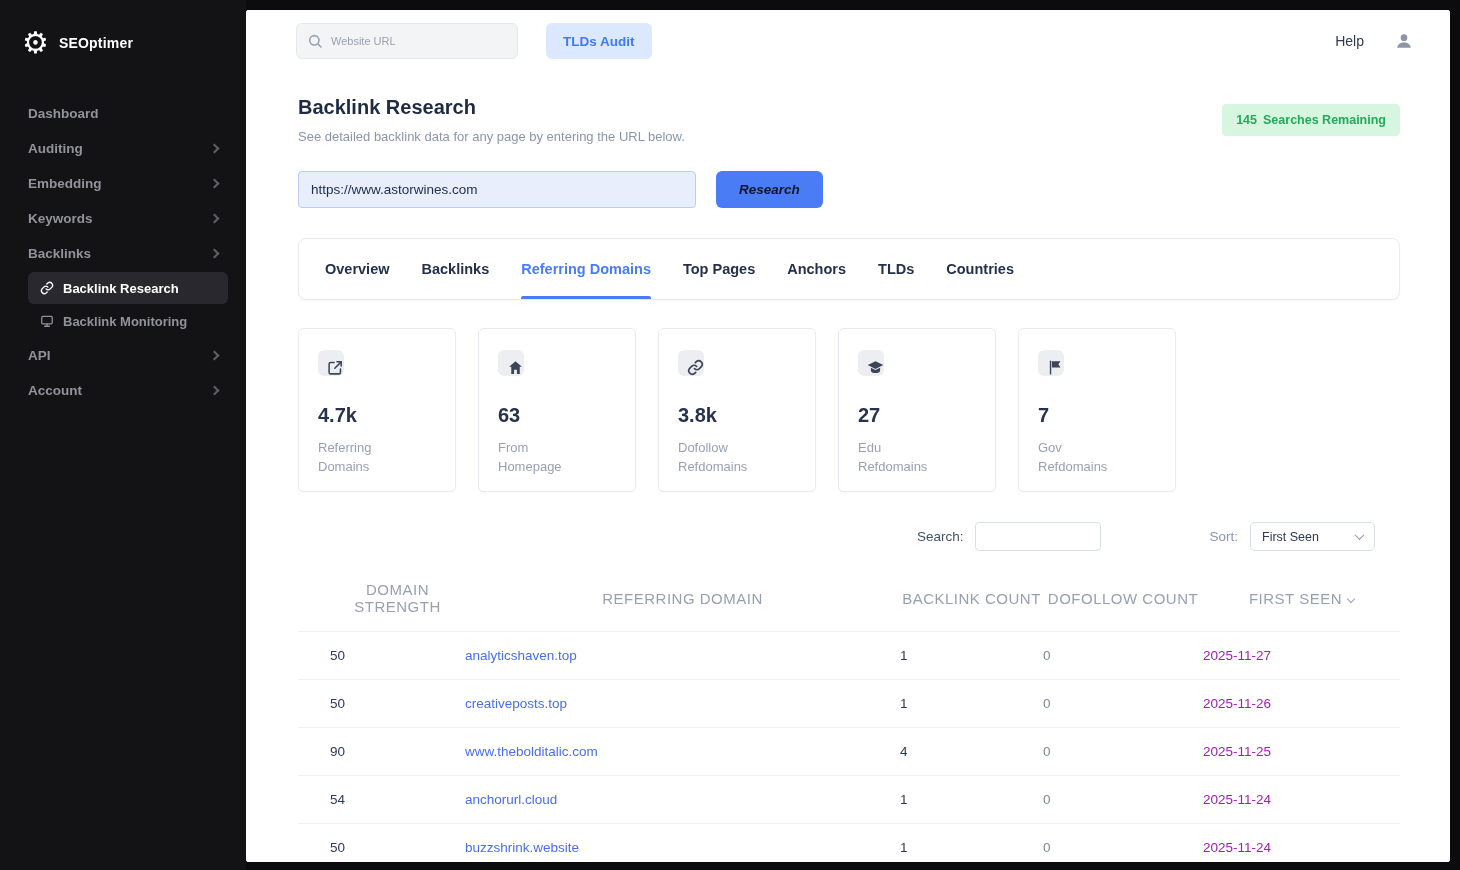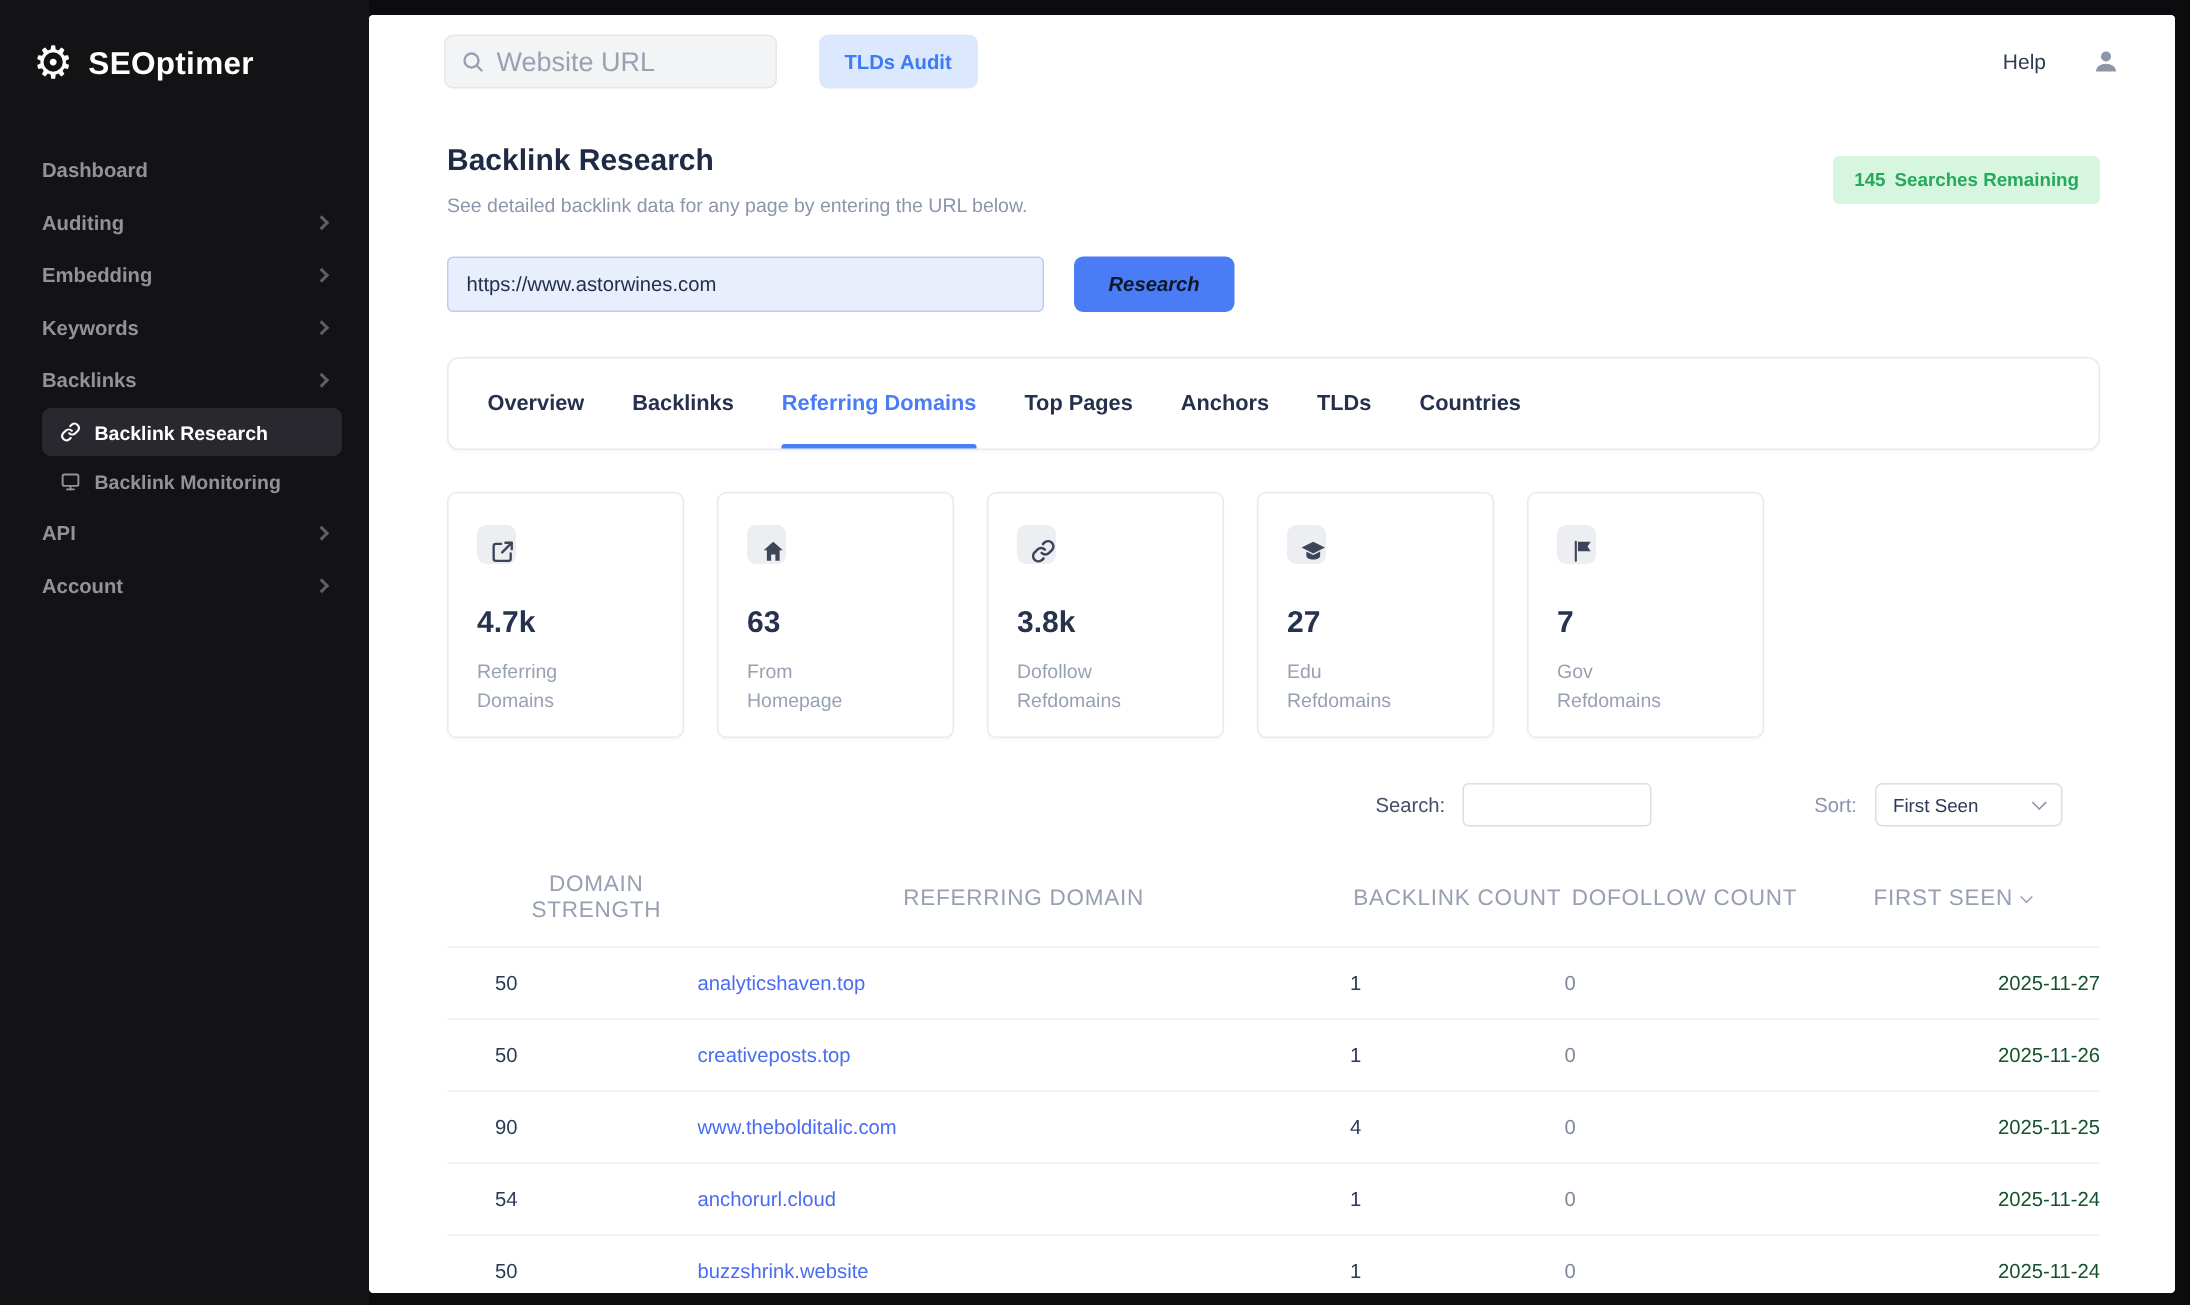--- a/index.html
+++ b/index.html
@@ -5,41 +5,41 @@
   * { margin:0; padding:0; box-sizing:border-box; }
   html,body { width:1460px; height:870px; }
   body { font-family:"Liberation Sans", sans-serif; background:#000; overflow:hidden; }
 
   .frame { width:1460px; height:870px; background:#0c0c0e; display:flex; }
 
   
   .sidebar { width:246px; flex-shrink:0; background:#131316; padding:14px 0 0 0; }
   .logo-row { display:flex; align-items:center; gap:10px; padding:14px 22px 10px 22px; cursor:pointer; }
   .logo-glyph { color:#fff; font-size:30px; line-height:1; }
-  .logo-text { color:#fff; font-size:21px; font-weight:700; letter-spacing:.2px; }
+  .logo-text { color:#fff; font-size:14px; font-weight:700; letter-spacing:.2px; }
   .menu { margin-top:28px; padding:0 18px; }
   .menu-item { display:flex; align-items:center; justify-content:space-between; height:35px;
                padding:0 10px; color:#92929b; font-size:13.5px; font-weight:700; cursor:pointer; border-radius:6px; }
   .chev-right { width:7px; height:7px; border-right:2px solid #5f5f68; border-top:2px solid #5f5f68;
                 transform:rotate(45deg); flex-shrink:0; }
   .sub-item { display:flex; align-items:center; gap:9px; height:32px; margin:1px 0 1px 10px;
               padding:0 12px; color:#92929b; font-size:13px; font-weight:700; border-radius:6px; cursor:pointer; }
   .sub-item.active { background:#28282e; color:#fff; }
   .sub-item svg { flex-shrink:0; }
 
   
   .right-col { flex:1; padding:10px 10px 8px 0; }
   .page { background:#fff; height:100%; border-radius:3px; overflow:hidden; display:flex; flex-direction:column; }
 
   
   .topbar { height:62px; flex-shrink:0; display:flex; align-items:center; padding:0 36px 0 50px; background:#fff; }
   .search-box { position:relative; width:222px; }
   .search-box svg { position:absolute; left:11px; top:10px; }
   .search-box input { width:100%; height:36px; background:#f3f4f6; border:1px solid #e4e7ec; border-radius:6px;
-                      padding:0 10px 0 34px; font-size:18px; color:#3a445a; font-family:inherit; outline:none; }
+                      padding:0 10px 0 34px; font-size:11px; color:#3a445a; font-family:inherit; outline:none; }
   .search-box input::placeholder { color:#9aa2b2; }
   .quick-audit { margin-left:28px; height:36px; padding:0 17px; background:#dce8fd; color:#3d7bf6;
                  border:none; border-radius:6px; font-size:13.5px; font-weight:700; font-family:inherit; cursor:pointer; }
   .topbar-spacer { flex:1; }
   .help-link { color:#303b51; font-size:14px; margin-right:30px; cursor:pointer; }
   .user-btn { cursor:pointer; display:flex; align-items:center; }
 
   
   .content { flex:1; overflow:hidden; padding:24px 50px 0 52px; background:#fff; }
 
@@ -91,21 +91,21 @@
   .ref-table { margin-top:26px; width:100%; border-collapse:collapse; }
   .ref-table th { font-size:15px; letter-spacing:.5px; color:#97a0b3; font-weight:400; text-align:center;
                   padding:4px 0 16px 0; cursor:pointer; }
   .ref-table th:first-child, .ref-table td:first-child { padding-left:32px; }
   .ref-table td { border-top:1px solid #eef1f6; padding:16px 0; font-size:13.5px; }
   .ref-table tr:last-child td { border-bottom:1px solid #eef1f6; }
   .cell-strength { color:#2c3a57; }
   .cell-domain a { color:#4a6cf3; text-decoration:none; cursor:pointer; }
   .cell-count { color:#2c3a57; }
   .cell-dofollow { color:#7c879c; }
-  .cell-date { color:#14532d;text-align:right; }
+  .cell-date { color:#a21caf; }
   .th-sort { display:inline-block; width:6px; height:6px; border-right:1.5px solid #97a0b3;
              border-bottom:1.5px solid #97a0b3; transform:rotate(45deg); margin-left:6px; vertical-align:2px; }
 </style>
 </head>
 <body>
 
 <div class="frame">
 
   <aside class="sidebar">
     <div class="logo-row">

